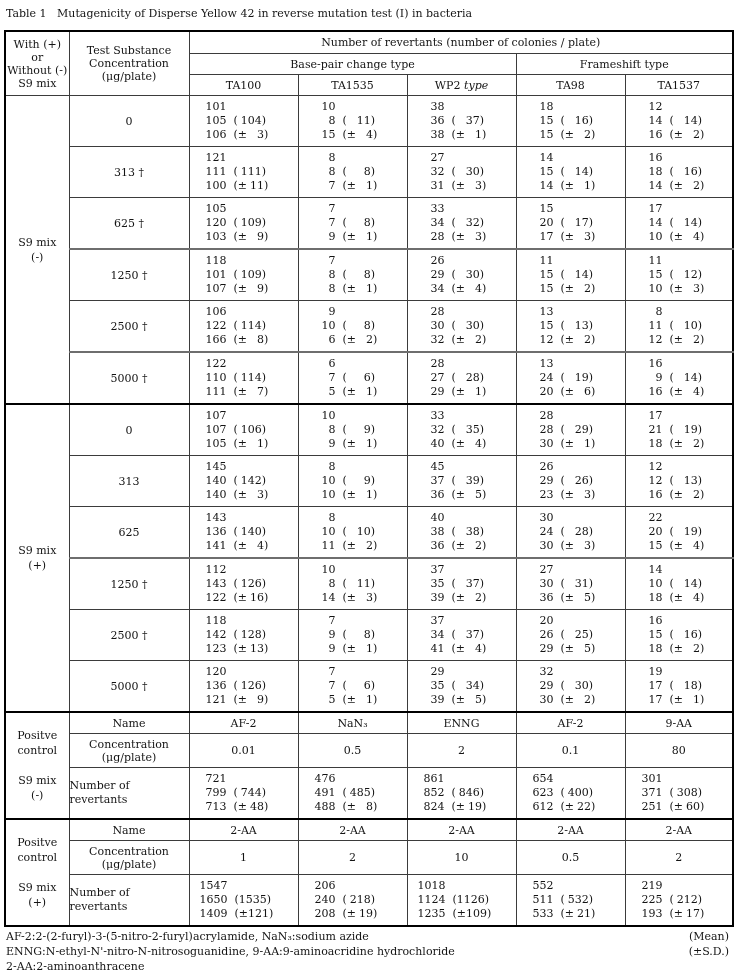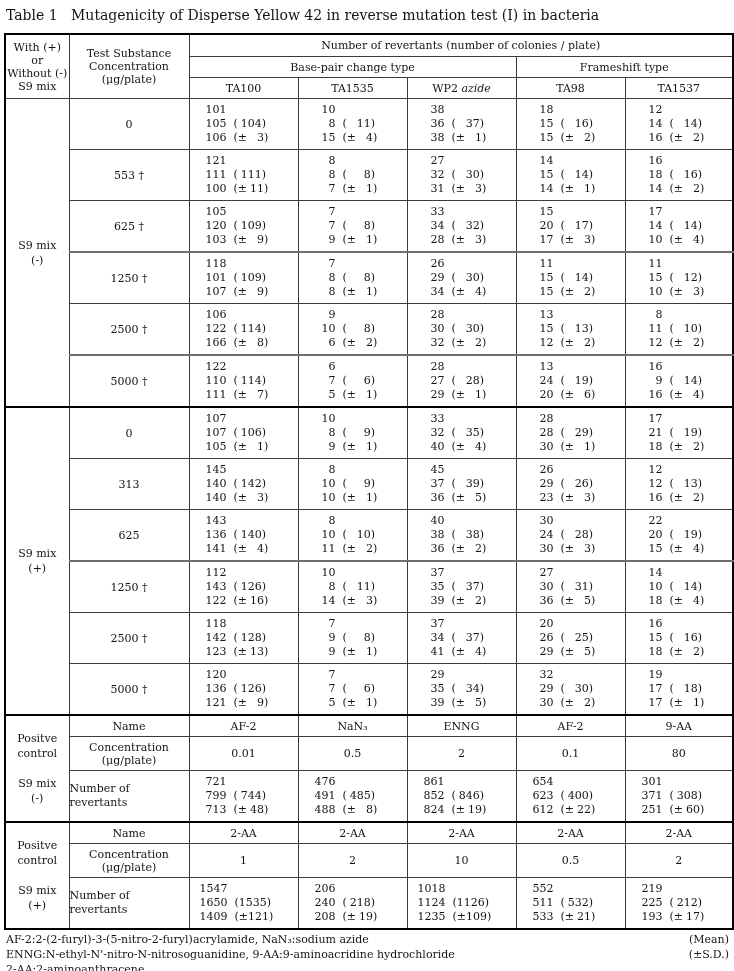--- a/index.html
+++ b/index.html
@@ -4,21 +4,21 @@
 <style>
   html,body{margin:0;padding:0;background:#ffffff;}
   body{
     width:734px;height:971px;
     font-family:"DejaVu Serif","Liberation Serif",serif;
     color:#141414;
     -webkit-font-smoothing:antialiased;
   }
   .page{width:726px;padding:4px;position:relative;}
   .title{
-    font-size:14px;
+    font-size:11px;
     white-space:pre;
     margin:3px 0 10px 2px;
   }
   table.main{
     border-collapse:collapse;
     table-layout:fixed;
     width:726px;
     border:2px solid #000;
   }
   td,th{
@@ -89,21 +89,21 @@
 (μg/plate)</th>
         <th colspan="5">Number of revertants (number of colonies / plate)</th>
       </tr>
       <tr class="h2">
         <th colspan="3">Base-pair change type</th>
         <th colspan="2">Frameshift type</th>
       </tr>
       <tr class="h3" id="strain-row">
           <th>TA100</th>
           <th>TA1535</th>
-          <th>WP2 <span style="font-style: italic;">azide</span></th>
+          <th>WP2 <span style="font-style: italic;">type</span></th>
           <th>TA98</th>
           <th>TA1537</th>
         </tr>
     </thead>
     <tbody id="table-body">
         <tr>
           <td class="label-cell" rowspan="6">S9 mix
 (-)</td>
           <td class="conc-cell">0</td>
           <td class="data-cell">
@@ -126,21 +126,21 @@
             <div class="cl"><span class="num">15</span><span class="par">(<span class="pv">16</span>)</span></div>
             <div class="cl"><span class="num">15</span><span class="par">(±<span class="pv pv-sd">2</span>)</span></div>
           </td>
           <td class="data-cell">
             <div class="cl"><span class="num">12</span></div>
             <div class="cl"><span class="num">14</span><span class="par">(<span class="pv">14</span>)</span></div>
             <div class="cl"><span class="num">16</span><span class="par">(±<span class="pv pv-sd">2</span>)</span></div>
           </td>
         </tr>
         <tr>
-          <td class="conc-cell">553 †</td>
+          <td class="conc-cell">313 †</td>
           <td class="data-cell">
             <div class="cl"><span class="num">121</span></div>
             <div class="cl"><span class="num">111</span><span class="par">(<span class="pv">111</span>)</span></div>
             <div class="cl"><span class="num">100</span><span class="par">(±<span class="pv pv-sd">11</span>)</span></div>
           </td>
           <td class="data-cell">
             <div class="cl"><span class="num">8</span></div>
             <div class="cl"><span class="num">8</span><span class="par">(<span class="pv">8</span>)</span></div>
             <div class="cl"><span class="num">7</span><span class="par">(±<span class="pv pv-sd">1</span>)</span></div>
           </td>

